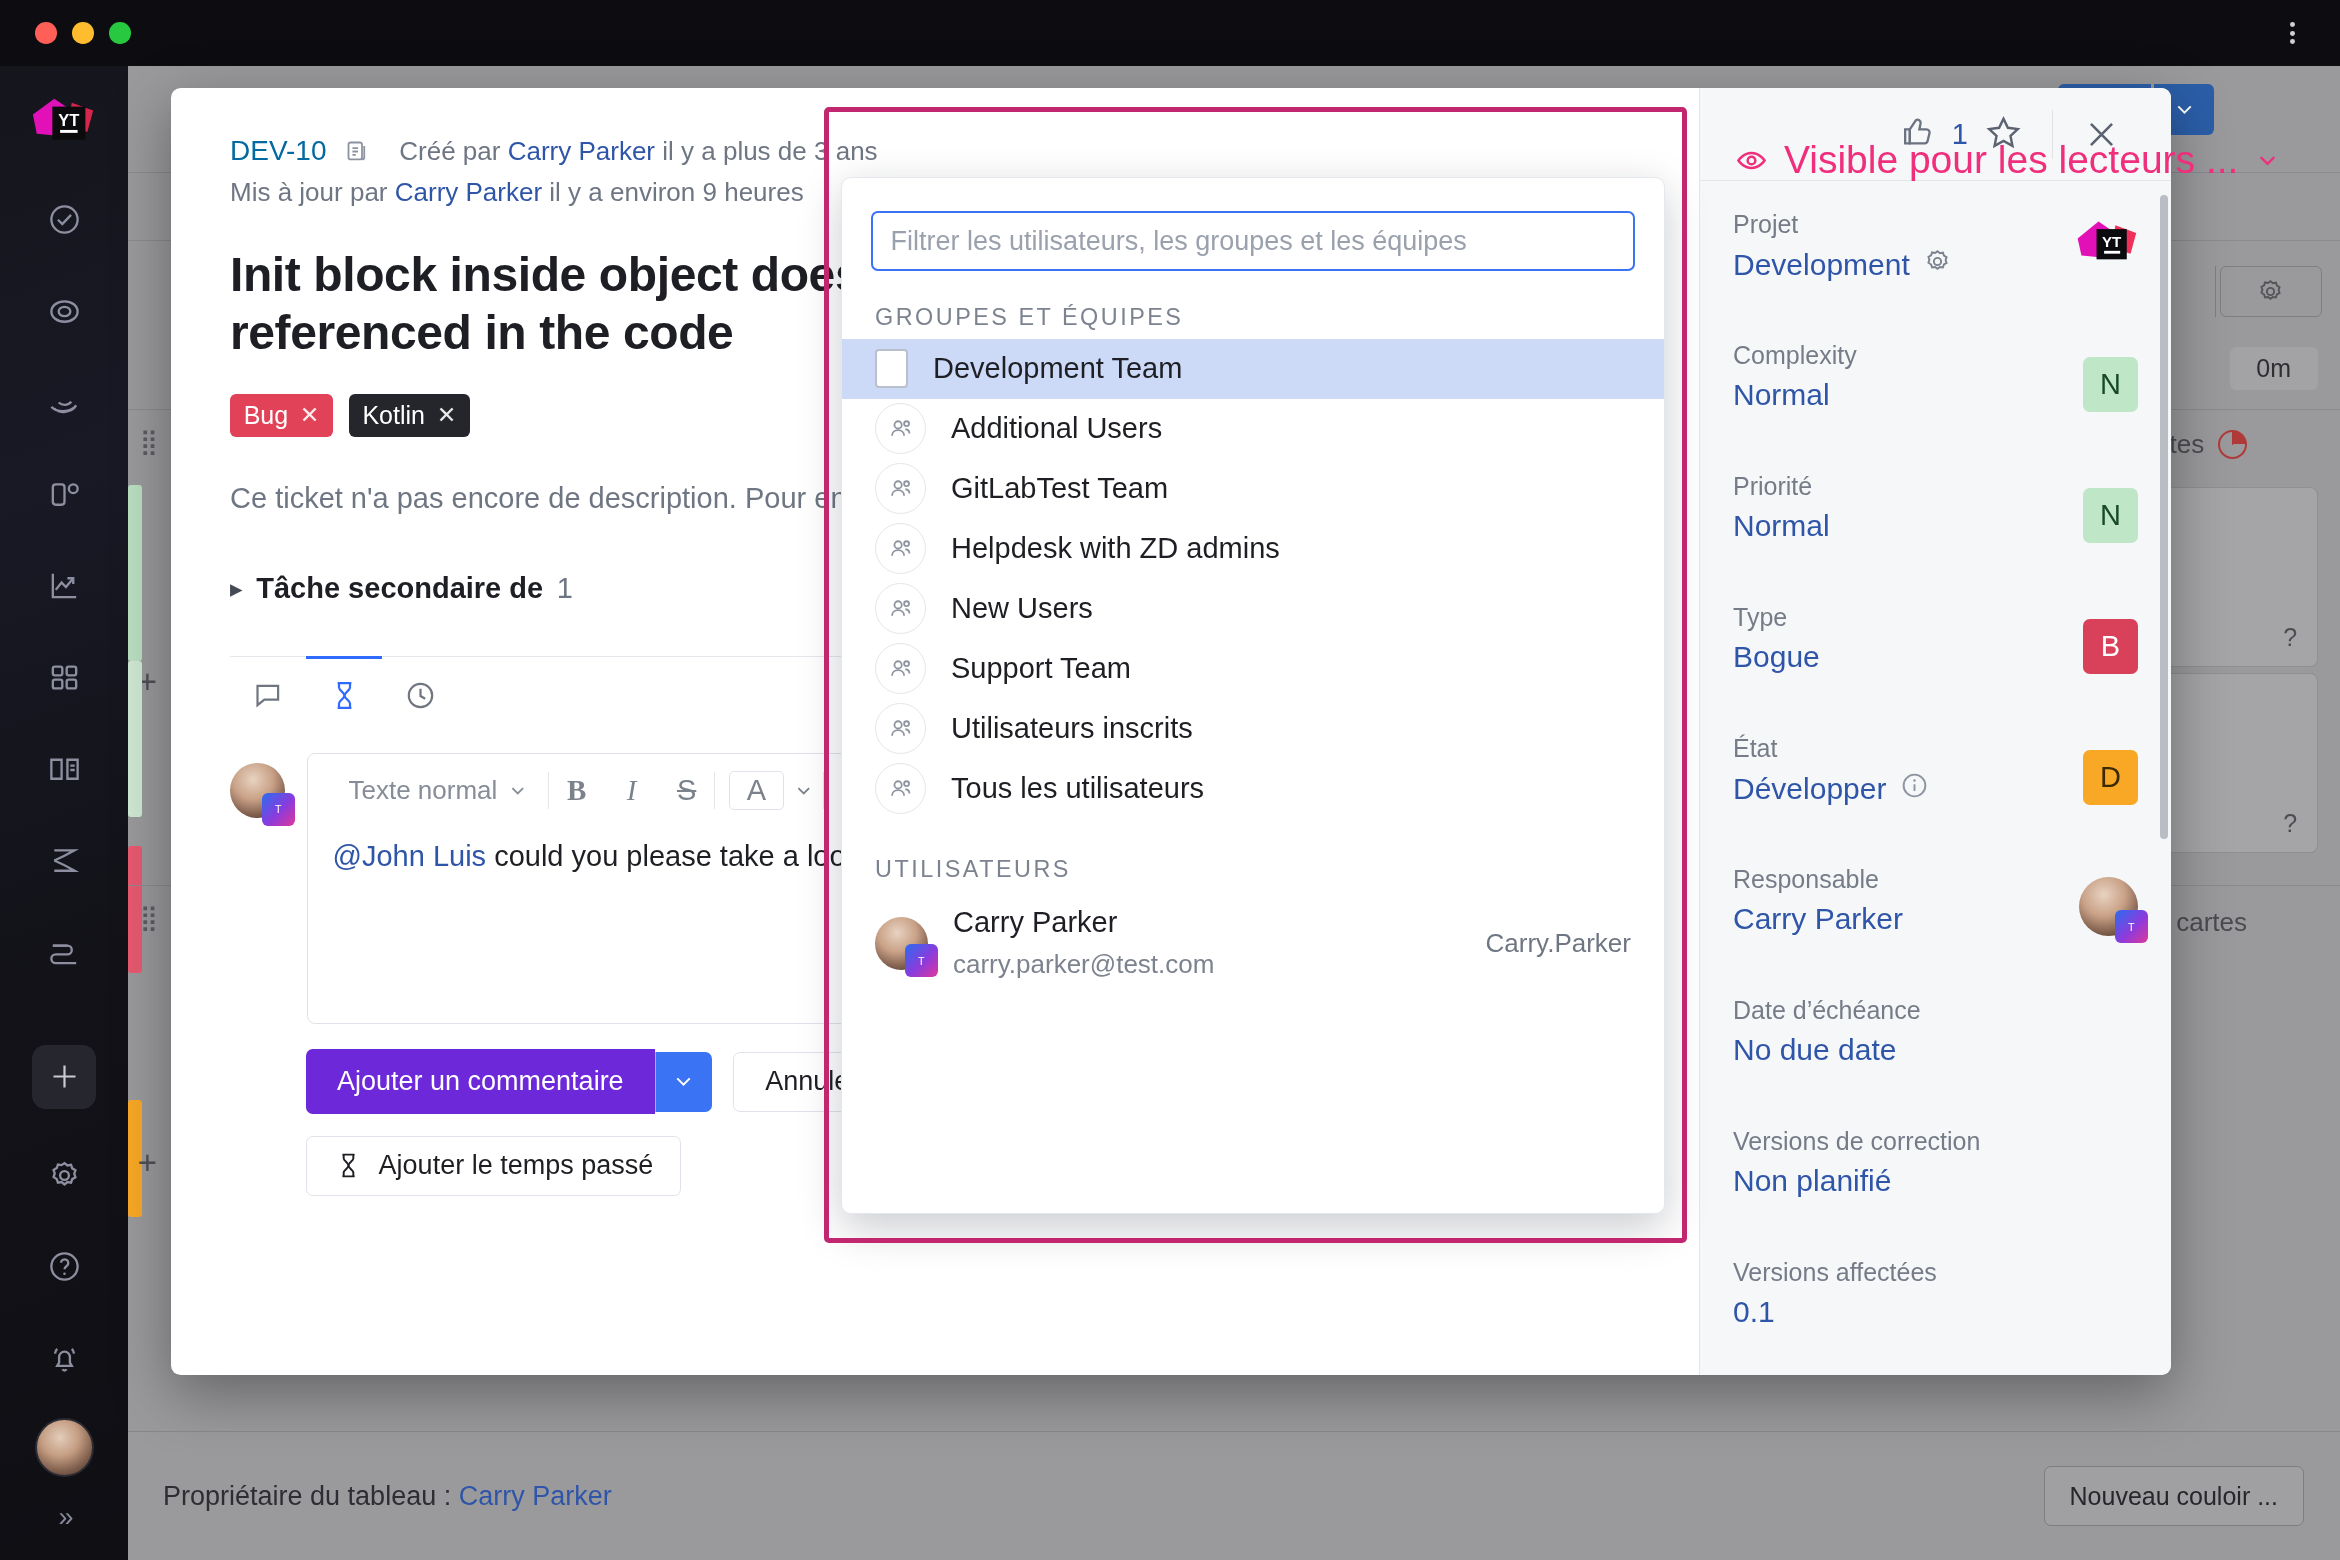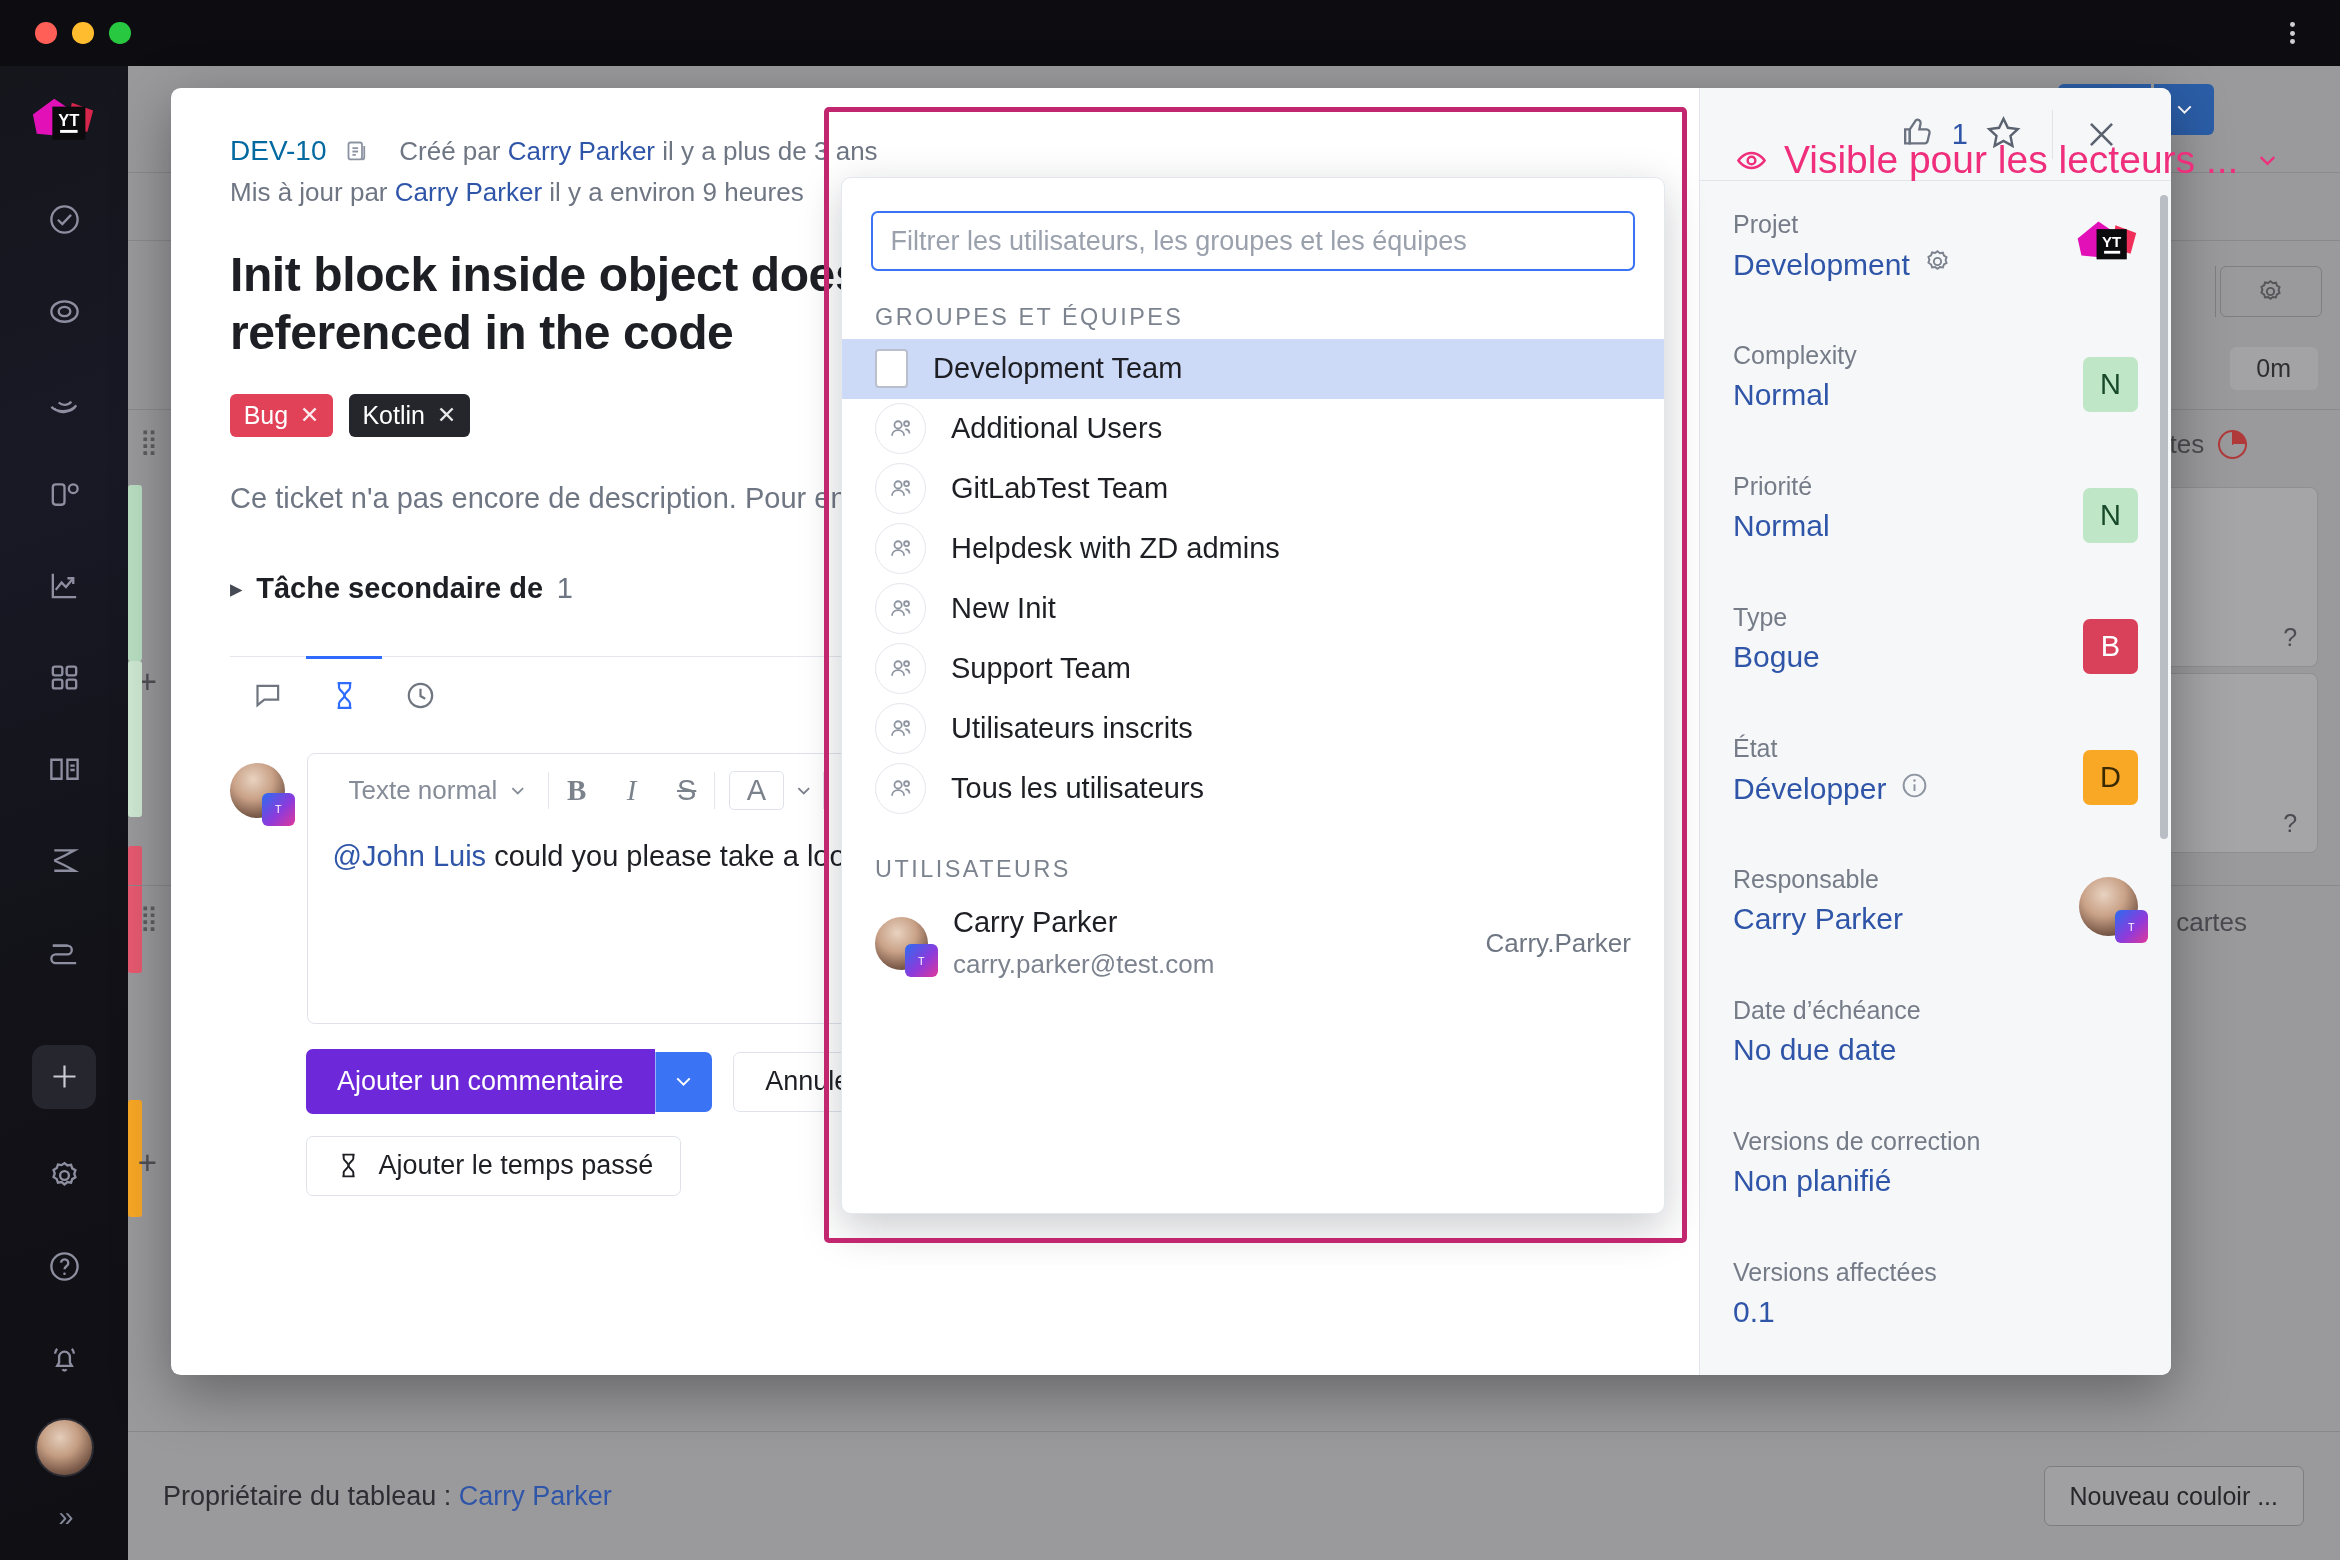--- a/index.html
+++ b/index.html
@@ -734,21 +734,21 @@
       </div>
       <div class="dd-item">
         <span class="dd-av">
           <svg viewBox="0 0 24 24" width="29" height="29" fill="none" stroke="currentColor" stroke-width="1.5">
             <circle cx="10" cy="9" r="3"></circle>
             <path d="M5 18c0-2.8 2.2-4.6 5-4.6s5 1.8 5 4.6"></path>
             <circle cx="17" cy="8" r="2"></circle>
             <path d="M16 12.6c2 .2 3.4 1.6 3.4 3.6"></path>
           </svg>
         </span>
-        <span>New Init</span>
+        <span>New Users</span>
       </div>
       <div class="dd-item">
         <span class="dd-av">
           <svg viewBox="0 0 24 24" width="29" height="29" fill="none" stroke="currentColor" stroke-width="1.5">
             <circle cx="10" cy="9" r="3"></circle>
             <path d="M5 18c0-2.8 2.2-4.6 5-4.6s5 1.8 5 4.6"></path>
             <circle cx="17" cy="8" r="2"></circle>
             <path d="M16 12.6c2 .2 3.4 1.6 3.4 3.6"></path>
           </svg>
         </span>

